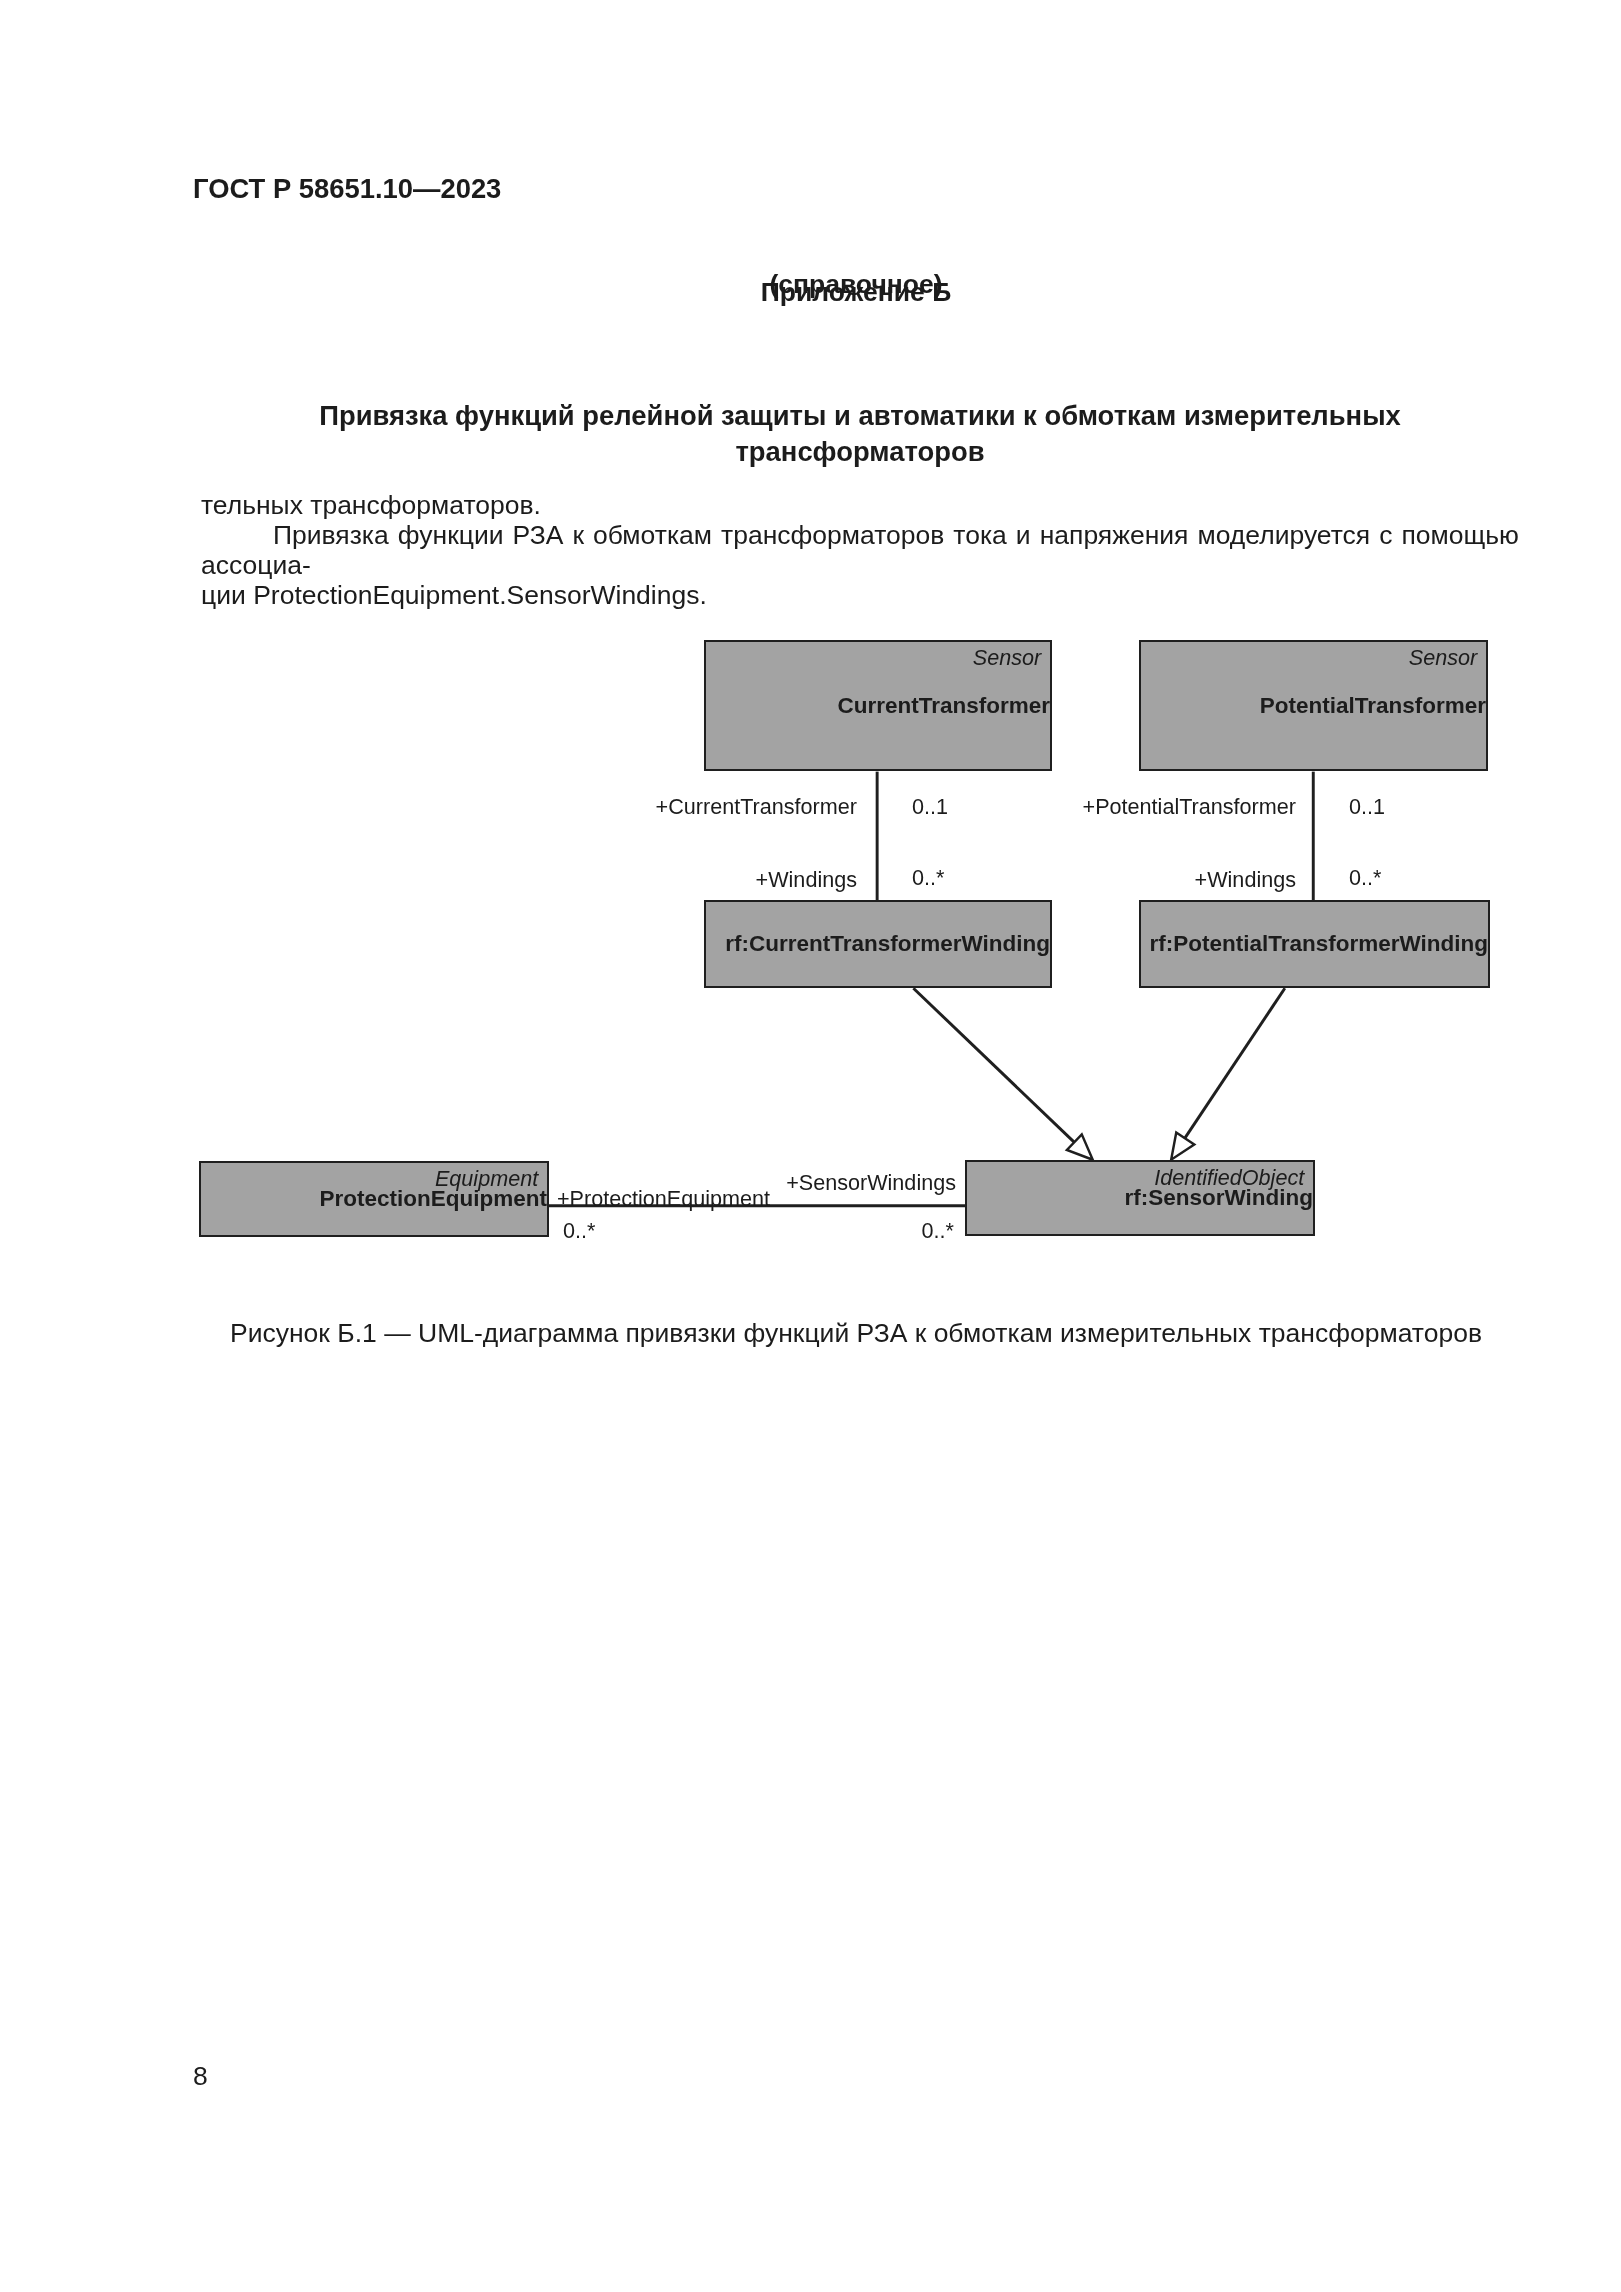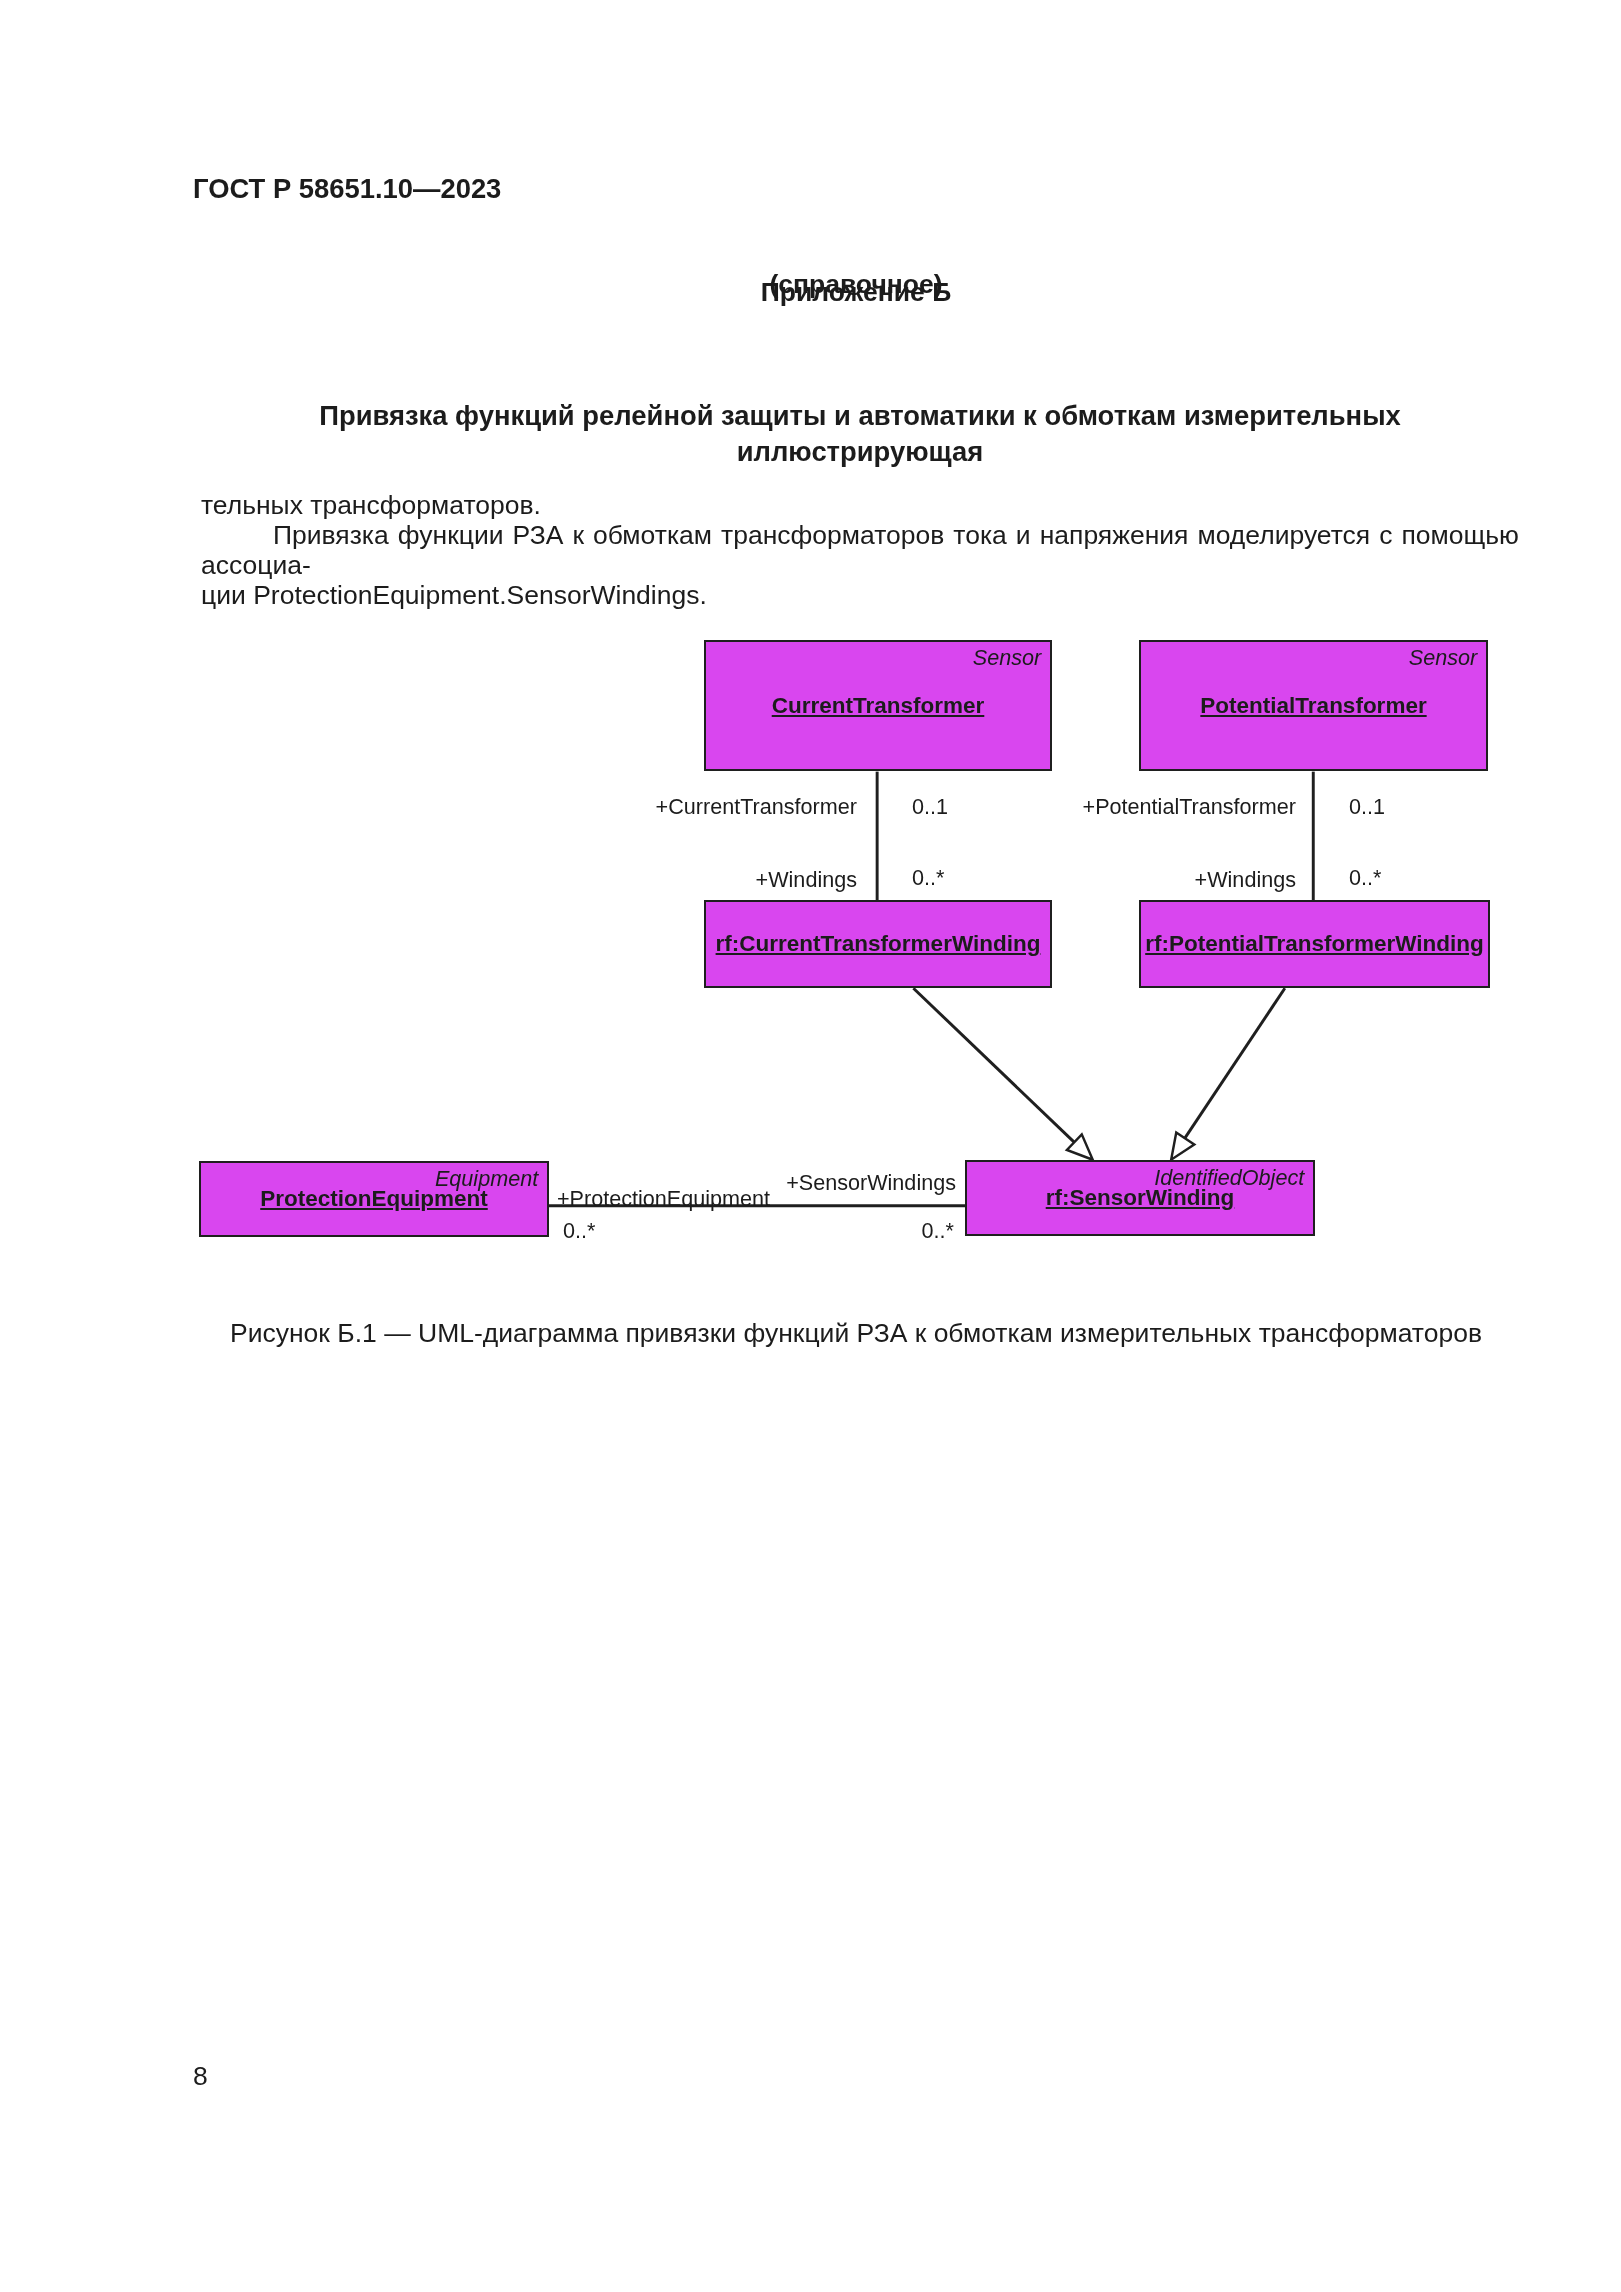--- a/index.html
+++ b/index.html
@@ -25,22 +25,22 @@
   .section-heading{top:398px;font-size:27.4px;font-weight:bold;line-height:36px;}
   .body-text{
     left:193px;width:1326px;top:490px;
     font-size:26.5px;line-height:30px;
   }
   .line{display:block;margin-left:8px;}
   .line-full{text-align:justify;text-align-last:justify;}
   .indent{text-indent:72px;}
   .uml-box{
     position:absolute;
-    border:2.9px solid #1f1f1f;background:#d946ef;box-sizing:border-box;
-    display:flex;align-items:center;justify-content:center;text-decoration:underline;
+    border:2.9px solid #1f1f1f;background:#a3a3a3;box-sizing:border-box;
+    display:flex;align-items:center;justify-content:flex-end;
   }
   .uml-stereotype{
     position:absolute;top:2.9px;right:8.8px;
     font-style:italic;font-size:21.6px;font-weight:normal;white-space:nowrap;
   }
   .uml-name{
     font-weight:bold;font-size:22.5px;white-space:nowrap;
   }
   .assoc-label{
     position:absolute;font-size:21.6px;white-space:nowrap;
@@ -54,21 +54,21 @@
 
 <div class="page">
 
   <div class="abs doc-header">ГОСТ Р 58651.10—2023</div>
 
   <div class="abs centered-col appendix-title">Приложение Б</div>
   <div class="abs centered-col appendix-subtitle">(справочное)</div>
 
   <div class="abs centered-col section-heading">
     <span class="line">Привязка функций релейной защиты и автоматики к обмоткам измерительных</span>
-    <span class="line">иллюстрирующая</span>
+    <span class="line">трансформаторов</span>
   </div>
 
   <div class="abs body-text">
     <span class="line">тельных трансформаторов.</span>
     <span class="line line-full indent">Привязка функции РЗА к обмоткам трансформаторов тока и напряжения моделируется с помощью ассоциа-</span>
     <span class="line">ции ProtectionEquipment.SensorWindings.</span>
   </div>
 
   <svg class="svg-overlay" width="1621" height="2293" viewBox="0 0 1654 2339">
     <g stroke="#1f1f1f" stroke-width="3" fill="none">

